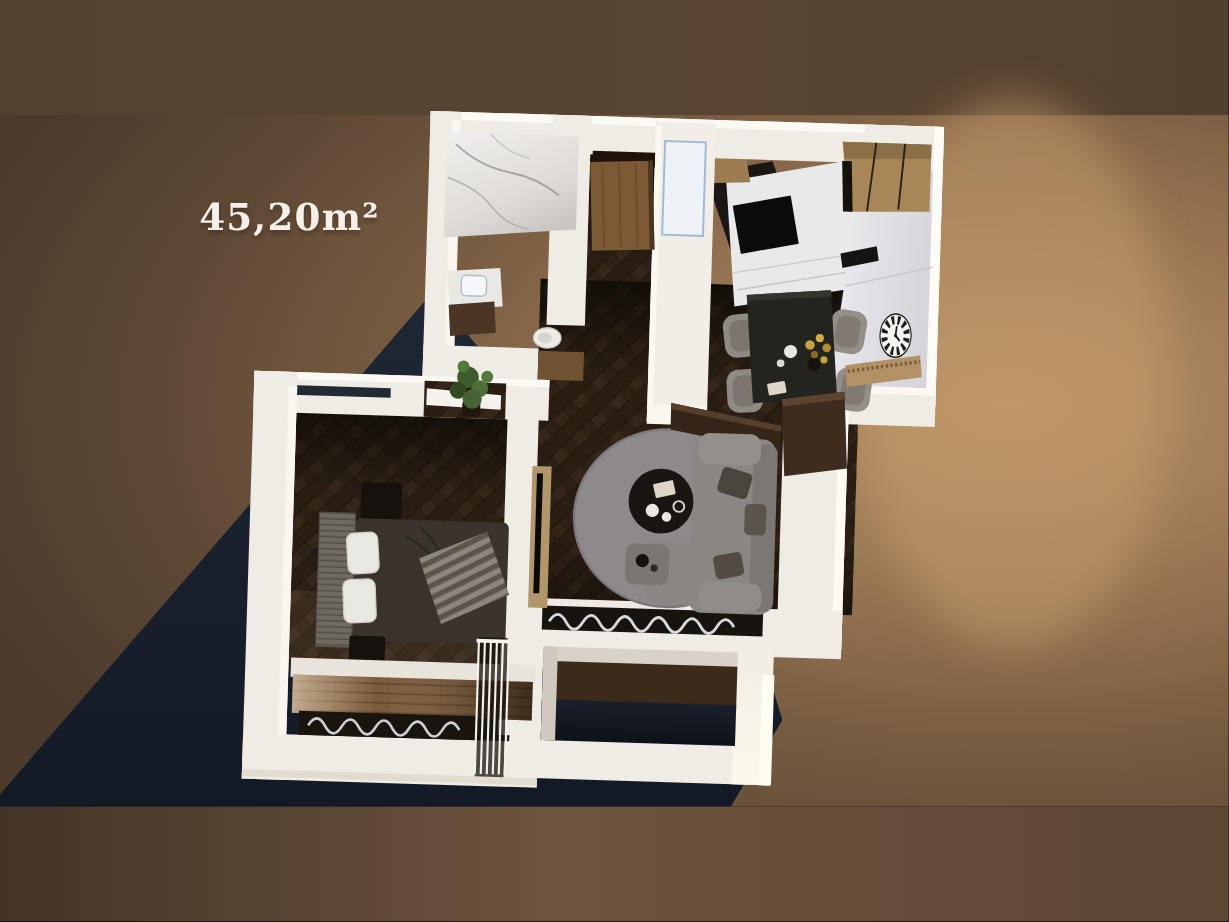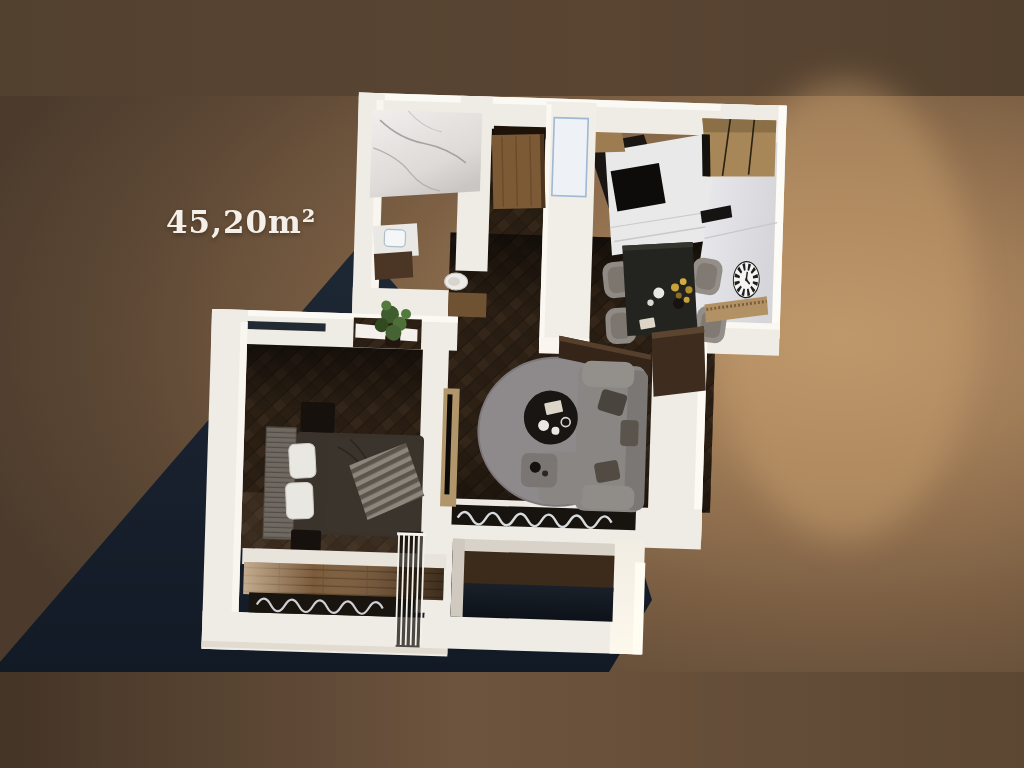--- a/index.html
+++ b/index.html
@@ -2,21 +2,21 @@
 <html><head>
 <meta charset="utf-8">
 <style>
   html,body{margin:0;padding:0;background:#000;}
   .stage{position:relative;width:1024px;height:768px;overflow:hidden;
          font-family:"DejaVu Sans",sans-serif;}
   .stage svg{position:absolute;left:0;top:0;}
   .area-label{position:absolute;left:166px;top:164px;
               font-family:"DejaVu Serif",serif;font-weight:700;font-size:31px;
               color:#f4efe8;letter-spacing:1px;
-              text-shadow:0 2px 4px rgba(40,25,10,.45);margin-top:40px;}
+              text-shadow:0 2px 4px rgba(40,25,10,.45);}
 </style>
 </head>
 <body>
 
 <div class="stage">
 <svg width="1024" height="768" viewBox="0 0 1024 768">
   <defs>
     <radialGradient id="glow" cx="0.82" cy="0.42" r="0.88">
       <stop offset="0" stop-color="#b9936a"></stop>
       <stop offset="0.25" stop-color="#a07c57"></stop>

